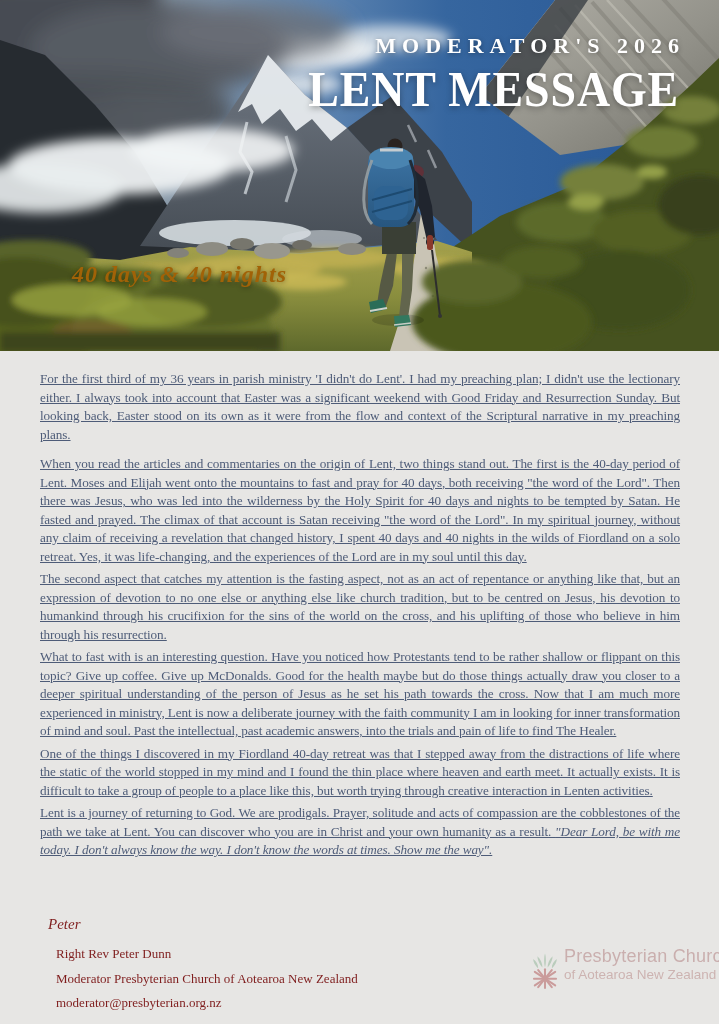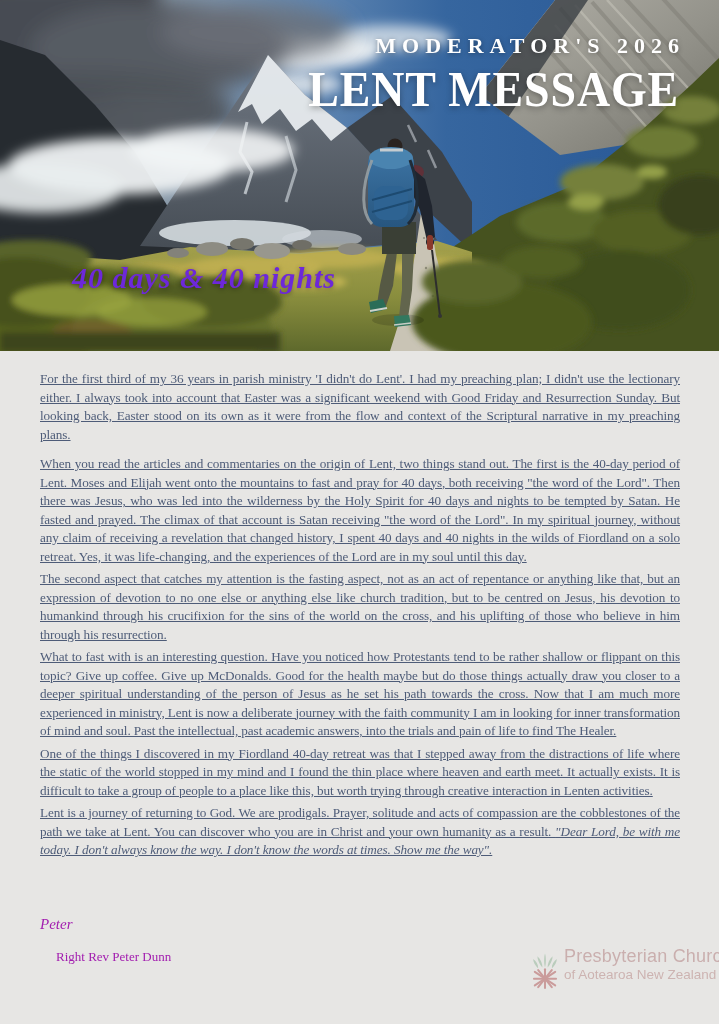--- a/index.html
+++ b/index.html
@@ -7,33 +7,33 @@
         font-family:"Liberation Serif","DejaVu Serif",serif;padding-left:36px;}
   
   .hero{position:absolute;left:0;top:0;width:719px;height:351px;overflow:hidden;}
   .hero svg{display:block;}
   .hero-kicker{position:absolute;top:33px;right:40px;color:#fff;font-weight:700;font-size:22px;
                letter-spacing:6px;margin-right:-6px;white-space:nowrap;
                text-shadow:0 1px 5px rgba(0,0,0,.35);}
   .hero-title{position:absolute;top:60px;right:40px;color:#fff;font-weight:700;font-size:51px;
               letter-spacing:1px;white-space:nowrap;transform:scaleX(.9);transform-origin:right center;
               text-shadow:0 2px 7px rgba(0,0,0,.35);}
-  .hero-tagline{position:absolute;top:261px;left:72px;color:#6d28d9;font-style:italic;font-weight:700;
-                font-size:30px;letter-spacing:1px;white-space:nowrap;
+  .hero-tagline{position:absolute;top:261px;left:72px;color:#a16207;font-style:italic;font-weight:700;
+                font-size:24px;letter-spacing:1px;white-space:nowrap;
                 text-shadow:0 1px 5px rgba(0,0,0,.4);}
   
   .article{position:absolute;left:40px;top:370px;width:640px;color:#4e5c78;text-decoration:underline;}
   .article p{margin:0 0 4px 0;font-size:13.2px;line-height:18.5px;text-align:justify;
              letter-spacing:-0.1px;}
   .article p.first{margin-bottom:11px;}
   .article .quote{font-style:italic;}
   
-  .signature{position:absolute;left:40px;top:916px;color:#a21caf;}
+  .signature{position:absolute;left:48px;top:916px;color:#7f1d1d;}
   .sig-name{font-style:italic;font-size:15px;margin:0 0 13px 0;}
-  .sig-line{font-size:13px;line-height:16.5px;margin:16px;}
+  .sig-line{font-size:13px;line-height:16.5px;margin:8px;}
   
   .footer-logo{position:absolute;left:528px;top:947px;display:flex;align-items:flex-start;gap:2px;
                font-family:"Liberation Sans","DejaVu Sans",sans-serif;opacity:.72;}
   .logo-mark{width:34px;height:42px;flex:0 0 auto;margin-top:3px;}
   .logo-text{line-height:1.05;}
   .logo-line1{font-size:18px;color:#bf9a9a;letter-spacing:.2px;}
   .logo-line2{font-size:13.5px;color:#c3a09e;margin-top:2px;}
 </style>
 </head>
 <body>
@@ -219,20 +219,22 @@
     <p>When you read the articles and commentaries on the origin of Lent, two things stand out. The first is the 40-day period of Lent. Moses and Elijah went onto the mountains to fast and pray for 40 days, both receiving "the word of the Lord". Then there was Jesus, who was led into the wilderness by the Holy Spirit for 40 days and nights to be tempted by Satan. He fasted and prayed. The climax of that account is Satan receiving "the word of the Lord". In my spiritual journey, without any claim of receiving a revelation that changed history, I spent 40 days and 40 nights in the wilds of Fiordland on a solo retreat. Yes, it was life-changing, and the experiences of the Lord are in my soul until this day.</p>
     <p>The second aspect that catches my attention is the fasting aspect, not as an act of repentance or anything like that, but an expression of devotion to no one else or anything else like church tradition, but to be centred on Jesus, his devotion to humankind through his crucifixion for the sins of the world on the cross, and his uplifting of those who believe in him through his resurrection.</p>
     <p>What to fast with is an interesting question. Have you noticed how Protestants tend to be rather shallow or flippant on this topic? Give up coffee. Give up McDonalds. Good for the health maybe but do those things actually draw you closer to a deeper spiritual understanding of the person of Jesus as he set his path towards the cross. Now that I am much more experienced in ministry, Lent is now a deliberate journey with the faith community I am in looking for inner transformation of mind and soul. Past the intellectual, past academic answers, into the trials and pain of life to find The Healer.</p>
     <p>One of the things I discovered in my Fiordland 40-day retreat was that I stepped away from the distractions of life where the static of the world stopped in my mind and I found the thin place where heaven and earth meet. It actually exists. It is difficult to take a group of people to a place like this, but worth trying through creative interaction in Lenten activities.</p>
     <p><span>Lent is a journey of returning to God. We are prodigals. Prayer, solitude and acts of compassion are the cobblestones of the path we take at Lent. You can discover who you are in Christ and your own humanity as a result. </span><span class="quote">"Dear Lord, be with me today. I don't always know the way. I don't know the words at times. Show me the way".</span></p>
   </div>
 
   <div class="signature">
     <p class="sig-name">Peter</p>
     <p class="sig-line">Right Rev Peter Dunn</p>
+    <p class="sig-line">Moderator Presbyterian Church of Aotearoa New Zealand</p>
+    <p class="sig-line">moderator@presbyterian.org.nz</p>
   </div>
 
   <div class="footer-logo">
     <svg class="logo-mark" viewBox="0 0 40 46">
       <g fill="#a9c3ad">
         <path d="M20,19 C18.6,13 18.6,7 20,2 C21.4,7 21.4,13 20,19 Z"></path>
         <path d="M16,19 C13,14.5 11.5,9.5 12,5 C15,8.5 16.8,13.8 16,19 Z" transform="rotate(-8 16 12)"></path>
         <path d="M24,19 C27,14.5 28.5,9.5 28,5 C25,8.5 23.2,13.8 24,19 Z" transform="rotate(8 24 12)"></path>
         <path d="M12,20 C8.5,17 6.3,13 6,9 C9.6,11.5 12.2,15.5 12,20 Z"></path>
         <path d="M28,20 C31.5,17 33.7,13 34,9 C30.4,11.5 27.8,15.5 28,20 Z"></path>

